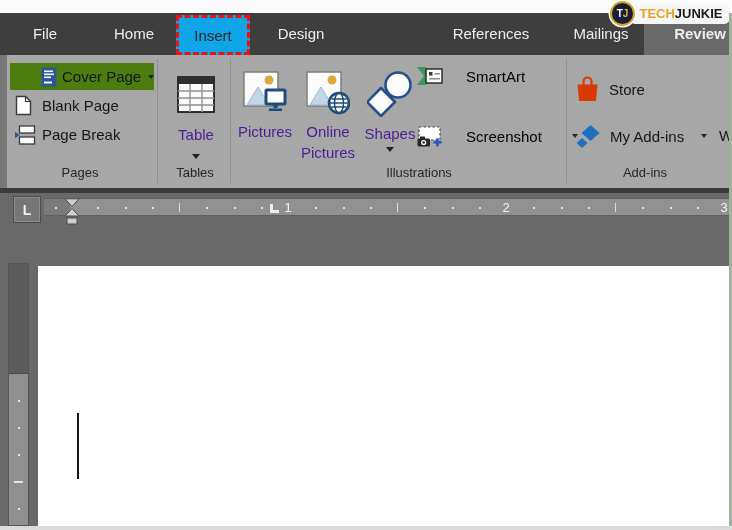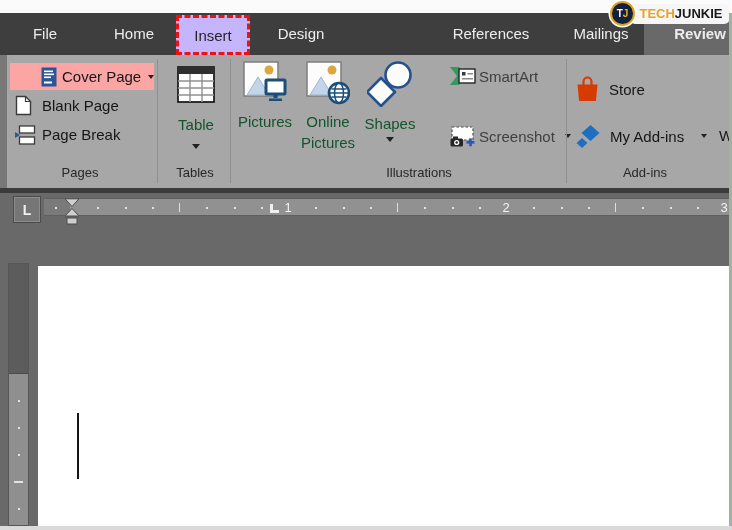--- a/index.html
+++ b/index.html
@@ -13,21 +13,21 @@
   
   .menubar { position:absolute; left:0; top:13px; width:644px; height:42px; background:#3e3e3e; }
   .mtab {
     position:absolute; top:0; height:42px; line-height:42px; transform:translateX(-50%);
     font-size:15px; color:#ededed; white-space:nowrap; cursor:default;
   }
   .tab-file{left:45px;} .tab-home{left:134px;} .tab-design{left:301px;}
   .tab-layout{left:387px;margin-top:41px;} .tab-references{left:491px;} .tab-mailings{left:601px;} .tab-review{left:700px;font-weight:bold;}
   .insert-tab {
     position:absolute; left:176px; top:2px; width:74px; height:40px;
-    background:#c4b5fd; border:3px dashed #ee1111; color:#262626;
+    background:#0ea5e9; border:3px dashed #ee1111; color:#262626;
     display:flex; align-items:center; justify-content:center; font-size:15px;
   }
   
   .logo { position:absolute; left:610px; top:1px; width:122px; height:27px; z-index:30; }
   .logo-pill {
     position:absolute; left:22px; top:3px; width:98px; height:20px; background:#f6f6f6;
     border-radius:3px 6px 6px 3px; line-height:20px; text-align:center;
     font-size:13px; font-weight:bold; letter-spacing:0px; white-space:nowrap;
   }
   .logo-pill .tech { color:#eba21f; }
@@ -47,37 +47,37 @@
   .div1{left:157px;} .div2{left:230px;} .div3{left:566px;}
   .glabel { position:absolute; top:110px; font-size:13px; color:#272727; text-align:center; }
   .lbl-pages{left:8px; width:144px;} .lbl-tables{left:160px; width:70px;}
   .lbl-illus{left:232px; width:334px;padding-left:40px;} .lbl-addins{left:570px; width:150px;}
   
   .prow {
     position:absolute; left:10px; width:144px; height:27px; display:flex; align-items:center;
     padding-left:5px; font-size:15px; color:#161616; cursor:default; white-space:nowrap;
   }
   .prow .ic { width:22px; display:flex; justify-content:flex-start; margin-right:5px; }
-  .row-cover{top:8px; background:#fca5a5;padding-left:31px;} .row-blank{top:37px;} .row-break{top:66px;}
+  .row-cover{top:8px; background:#4d7c0f;padding-left:31px;} .row-blank{top:37px;} .row-break{top:66px;}
   
   .bigbtn {
-    position:absolute; top:6px; display:flex; flex-direction:column; align-items:center;
-    font-size:15px; color:#14532d; text-align:center; cursor:default;
+    position:absolute; top:16px; display:flex; flex-direction:column; align-items:center;
+    font-size:15px; color:#4c1d95; text-align:center; cursor:default;
   }
   .btn-table{left:162px; width:68px;} .btn-pics{left:234px; width:62px;}
   .btn-online{left:296px; width:64px;} .btn-shapes{left:360px; width:60px;}
   .bigbtn .blabel { margin-top:6px; line-height:21px; }
   .btn-table .blabel { margin-top:11px; }
   .btn-table svg { margin-top:5px; }
   .btn-table .dd { margin-top:9px; }
   .btn-shapes .dd { margin-top:3px; }
   
   .smallbtn {
-    position:absolute; left:450px; height:24px; display:flex; align-items:center; gap:3px;
-    font-size:15px; color:#404040; cursor:default; white-space:nowrap;
+    position:absolute; left:417px; height:24px; display:flex; align-items:center; gap:23px;
+    font-size:15px; color:#000000; cursor:default; white-space:nowrap;
   }
   .sb-smartart{top:9px;} .sb-chart{top:39px;} .sb-screenshot{top:69px;}
   
   .addin-btn {
     position:absolute; left:576px; display:flex; align-items:center; gap:10px;
     font-size:15px; color:#161616; cursor:default; white-space:nowrap;
   }
   .btn-store{top:20px; height:28px;} .btn-myaddins{top:66px; height:30px;}
   .clipped-item { position:absolute; left:719px; top:72px; font-size:15px; color:#161616; }
   

